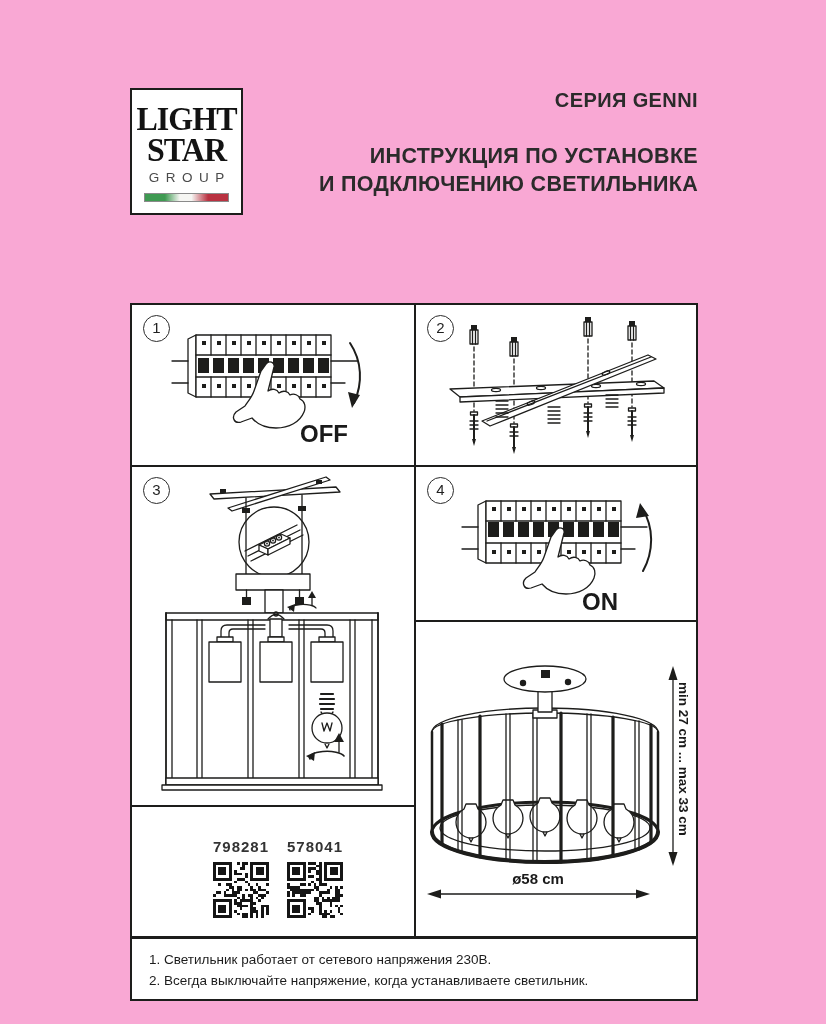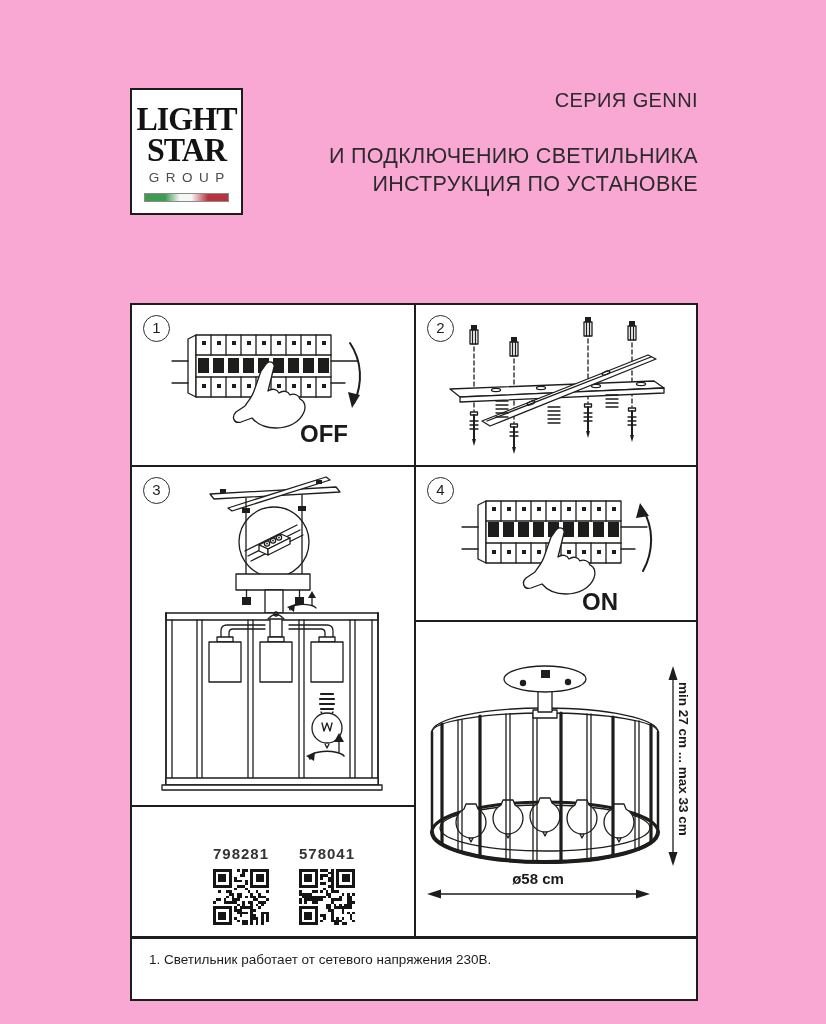--- a/index.html
+++ b/index.html
@@ -7,21 +7,21 @@
   body{background:#fff;font-family:"Liberation Sans",sans-serif;color:#222;position:relative}
   .page{position:absolute;inset:0;background:#f9a8d4;overflow:hidden}
 
   
   .logo-box{position:absolute;left:130px;top:88px;width:113px;height:127px;border:2px solid #1d1d1b;background:#fff}
   .logo-word{font-family:"Liberation Serif",serif;font-weight:bold;text-align:center;font-size:34px;line-height:31px;color:#131313;transform:scaleX(.94);letter-spacing:-1px}
   .logo-light{margin-top:13px}
   .logo-group{text-align:center;font-size:13.5px;letter-spacing:6.5px;text-indent:6.5px;color:#4a4a4a;margin-top:5px}
   .logo-flag{position:absolute;left:12px;right:12px;bottom:11px;height:9px;border:1px solid #8a8a8a;
     background:linear-gradient(90deg,#3f9a52 0%,#3f9a52 24%,#f6f6f3 42%,#f6f6f3 56%,#b93241 76%,#b93241 100%)}
-  .title-block{position:absolute;right:128px;top:85px;text-align:right;font-weight:normal;color:#2b2b2b}
+  .title-block{position:absolute;right:128px;top:85px;text-align:right;font-weight:bold;color:#2b2b2b}
   .series-line,.articles-line{font-size:20px;line-height:30px;letter-spacing:.4px}
   .main-title{font-size:21.5px;line-height:28px;margin-top:27px;letter-spacing:.3px}
 
   
   .grid{position:absolute;left:130px;top:303px;width:568px;height:635px;border:2px solid #1d1d1b;background:#fff}
   .divider{position:absolute;background:#1d1d1b}
   .div-v{left:282px;top:0;width:2px;height:631px}
   .div-h1{left:0;top:160px;width:564px;height:2px}
   .div-h-left{left:0;top:500px;width:282px;height:2px}
   .div-h-right{left:282px;top:315px;width:282px;height:2px}
@@ -36,21 +36,21 @@
     font-size:15px;line-height:24px;text-align:center;color:#1f1f1f;background:#fff}
   .illus{position:absolute}
 
   
   .ln{fill:none;stroke:#1d1d1b;stroke-width:1.3;stroke-linecap:round;stroke-linejoin:round}
   .lnw{fill:#fff;stroke:#1d1d1b;stroke-width:1.3;stroke-linejoin:round}
   .fl{fill:#1d1d1b;stroke:none}
   svg text{font-family:"Liberation Sans",sans-serif;fill:#1a1a1a}
 
   
-  .qr-wrap{position:absolute;left:78px;top:38px;display:flex;gap:24px}
+  .qr-wrap{position:absolute;left:78px;top:31px;display:flex;gap:12px}
   .qr-col{width:62px;text-align:center}
   .qr-label{font-size:15px;font-weight:bold;letter-spacing:1px;color:#333;margin-bottom:7px}
   .qr-svg{width:56px;height:56px;display:block;margin:0 auto}
 
   
   .note-box{position:absolute;left:130px;top:937px;width:568px;height:64px;border:2px solid #1d1d1b;
     padding:10px 8px 4px 17px;font-size:13.5px;line-height:21px;color:#1c1c1c;background:#fff}
 </style>
 </head>
 <body>
@@ -60,22 +60,22 @@
   <div class="logo-box">
     <div class="logo-word logo-light">LIGHT</div>
     <div class="logo-word">STAR</div>
     <div class="logo-group">GROUP</div>
     <div class="logo-flag"></div>
   </div>
 
   <div class="title-block">
     <div class="series-line">СЕРИЯ GENNI</div>
     <div class="main-title">
+      <div>ИНСТРУКЦИЯ ПО УСТАНОВКЕ</div>
       <div>И ПОДКЛЮЧЕНИЮ СВЕТИЛЬНИКА</div>
-      <div>ИНСТРУКЦИЯ ПО УСТАНОВКЕ</div>
     </div>
   </div>
 
   <div class="grid">
     <div class="divider div-v"></div>
     <div class="divider div-h1"></div>
     <div class="divider div-h-left"></div>
     <div class="divider div-h-right"></div>
 
     <section class="panel p1">
@@ -337,14 +337,15 @@
           <polygon class="fl" points="11,272 25,267.5 25,276.5"></polygon>
           <polygon class="fl" points="234,272 220,267.5 220,276.5"></polygon>
           <text x="122" y="262" font-size="15" font-weight="bold" text-anchor="middle">ø58 cm</text>
         </g>
       </svg>
     </section>
   </div>
 
   <div class="note-box">
     <div>1. Светильник работает от сетевого напряжения 230В.</div>
+    <div>2. Всегда выключайте напряжение, когда устанавливаете светильник.</div>
   </div>
 </div>
 
 </body></html>

